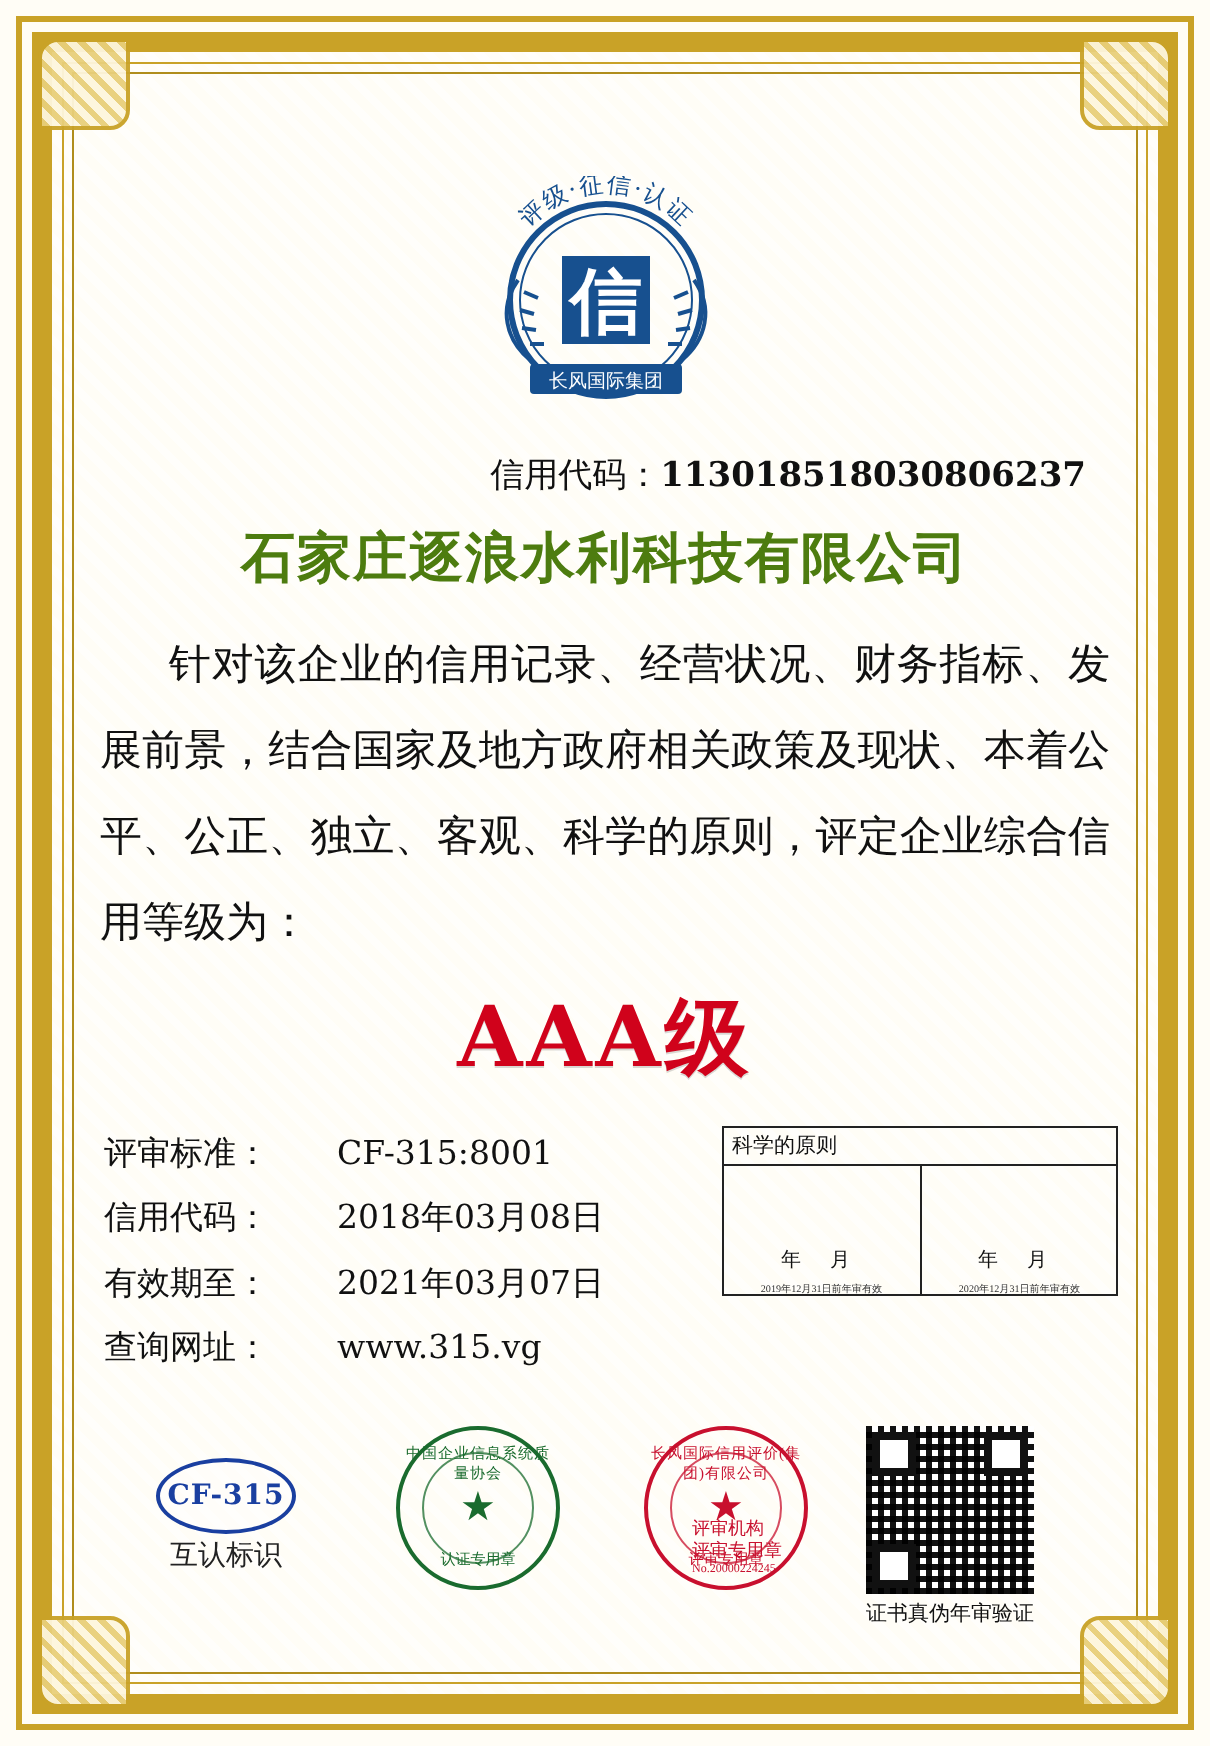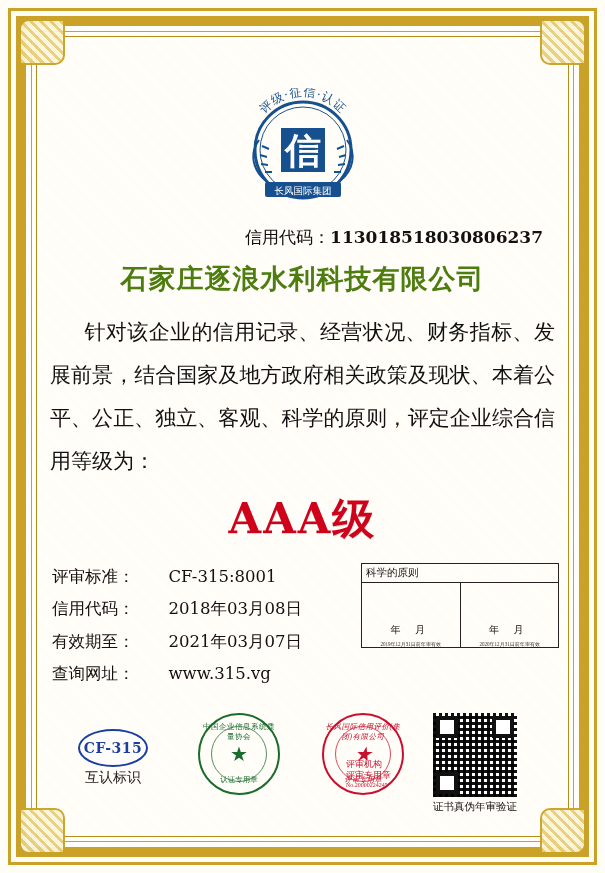--- a/index.html
+++ b/index.html
@@ -176,21 +176,21 @@
     font-family:"DejaVu Serif",serif;letter-spacing:.5px;
     background:rgba(255,255,255,.3);
     text-align:right;
   }
   .seal-round{
     width:78px;height:78px;border-radius:50%;
     border:2.2px solid #1a6b2e;
     position:relative;
     display:block;
   }
-  .seal-round.red{border-color:#c8102e;font-style:italic;}
+  .seal-round.red{border-color:#c8102e;}
   .seal-round .inner{
     position:absolute;left:50%;top:50%;transform:translate(-50%,-50%);
     width:54px;height:54px;border-radius:50%;
     border:1px solid currentColor;opacity:.75;
   }
   .seal-round .star{
     position:absolute;left:50%;top:50%;transform:translate(-50%,-50%);
     font-size:20px;line-height:1;
   }
   .seal-round .arc{

